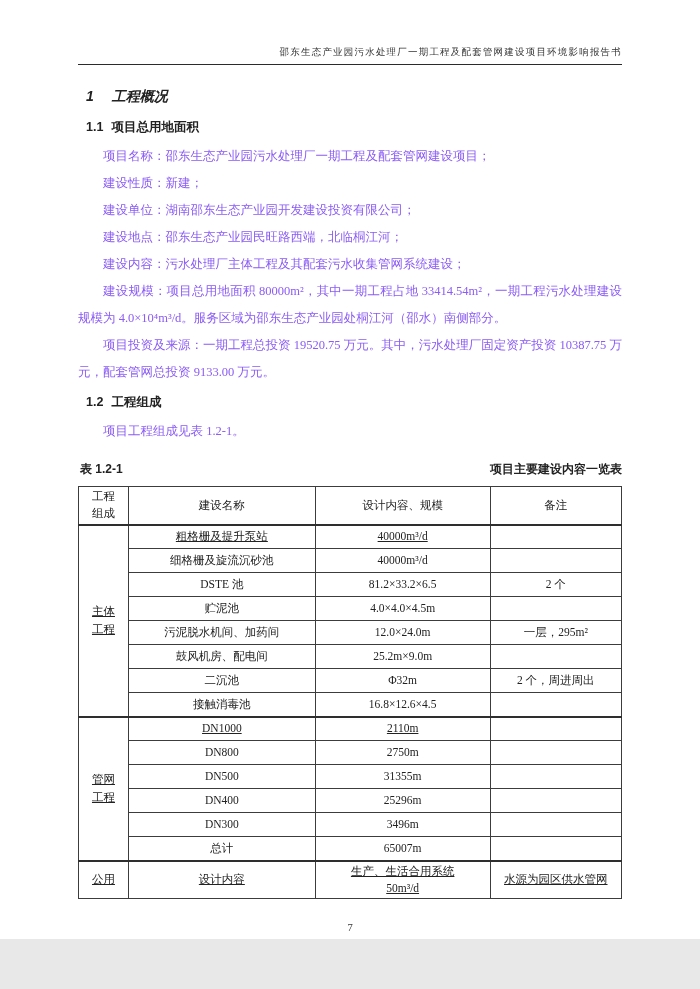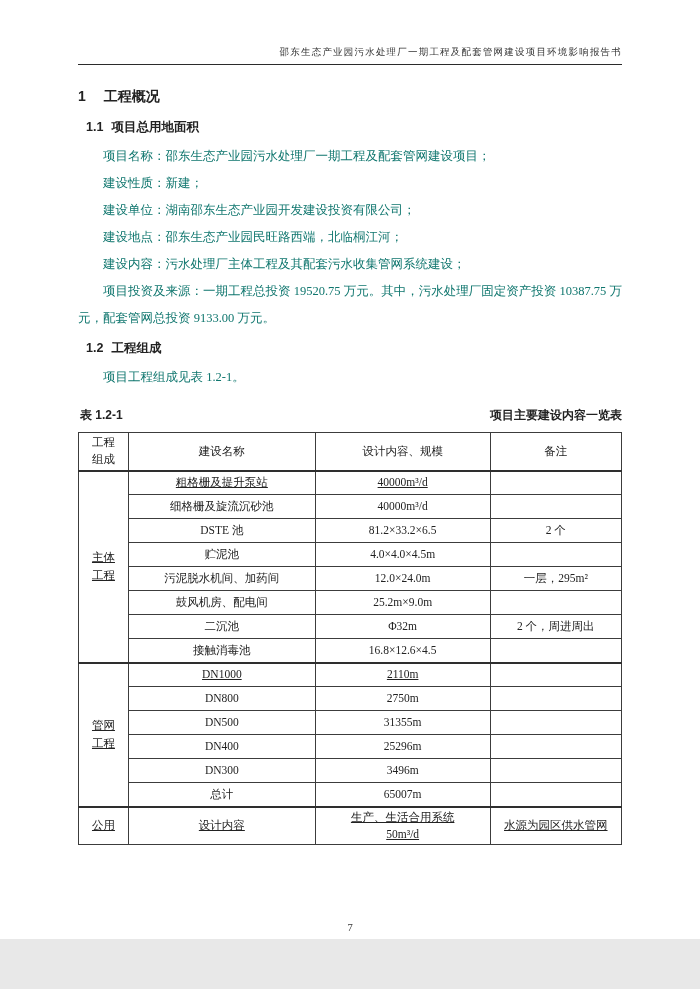--- a/index.html
+++ b/index.html
@@ -29,39 +29,40 @@
   }
   
   .content {
     position: absolute;
     top: 88px; left: 78px; right: 78px;
   }
   .h1 {
     font-family: "Liberation Sans", "DejaVu Sans", sans-serif;
     font-weight: bold;
     font-size: 14px;
-    margin: 0 0 13px 0;
-    color: #222;
+    margin: 0 0 13px 8px;
+    color: #222;
+    font-style: italic;
   }
   .h1 .h-num { margin-right: 18px; }
   .h2 {
     font-family: "Liberation Sans", "DejaVu Sans", sans-serif;
     font-weight: bold;
     font-size: 12.5px;
     margin: 0 0 7px 8px;
     color: #222;
   }
   .h2 .h-num { margin-right: 8px; }
   .body-para {
     font-size: 12.5px;
     line-height: 27px;
     text-indent: 2em;
     text-align: justify;
     margin: 0;
-    color: #0f766e;
+    color: #8b5cf6;
   }
   .h2.spaced { margin-top: 8px; }
   
   .table-caption {
     position: relative;
     margin-top: 16px;
     margin-bottom: 5px;
     height: 20px;
     font-family: "Liberation Sans", "DejaVu Sans", sans-serif;
     font-weight: bold;
@@ -121,20 +122,21 @@
 
     <div class="h2">
       <span class="h-num">1.1</span><span class="h-title">项目总用地面积</span>
     </div>
 
     <p class="body-para">项目名称：邵东生态产业园污水处理厂一期工程及配套管网建设项目；</p>
     <p class="body-para">建设性质：新建；</p>
     <p class="body-para">建设单位：湖南邵东生态产业园开发建设投资有限公司；</p>
     <p class="body-para">建设地点：邵东生态产业园民旺路西端，北临桐江河；</p>
     <p class="body-para">建设内容：污水处理厂主体工程及其配套污水收集管网系统建设；</p>
+    <p class="body-para">建设规模：项目总用地面积 80000m²，其中一期工程占地 33414.54m²，一期工程污水处理建设规模为 4.0×10⁴m³/d。服务区域为邵东生态产业园处桐江河（邵水）南侧部分。</p>
     <p class="body-para">项目投资及来源：一期工程总投资 19520.75 万元。其中，污水处理厂固定资产投资 10387.75 万元，配套管网总投资 9133.00 万元。</p>
 
     <div class="h2 spaced">
       <span class="h-num">1.2</span><span class="h-title">工程组成</span>
     </div>
 
     <p class="body-para">项目工程组成见表 1.2-1。</p>
 
     <div class="table-caption">
       <span class="tbl-label">表 1.2-1</span>

